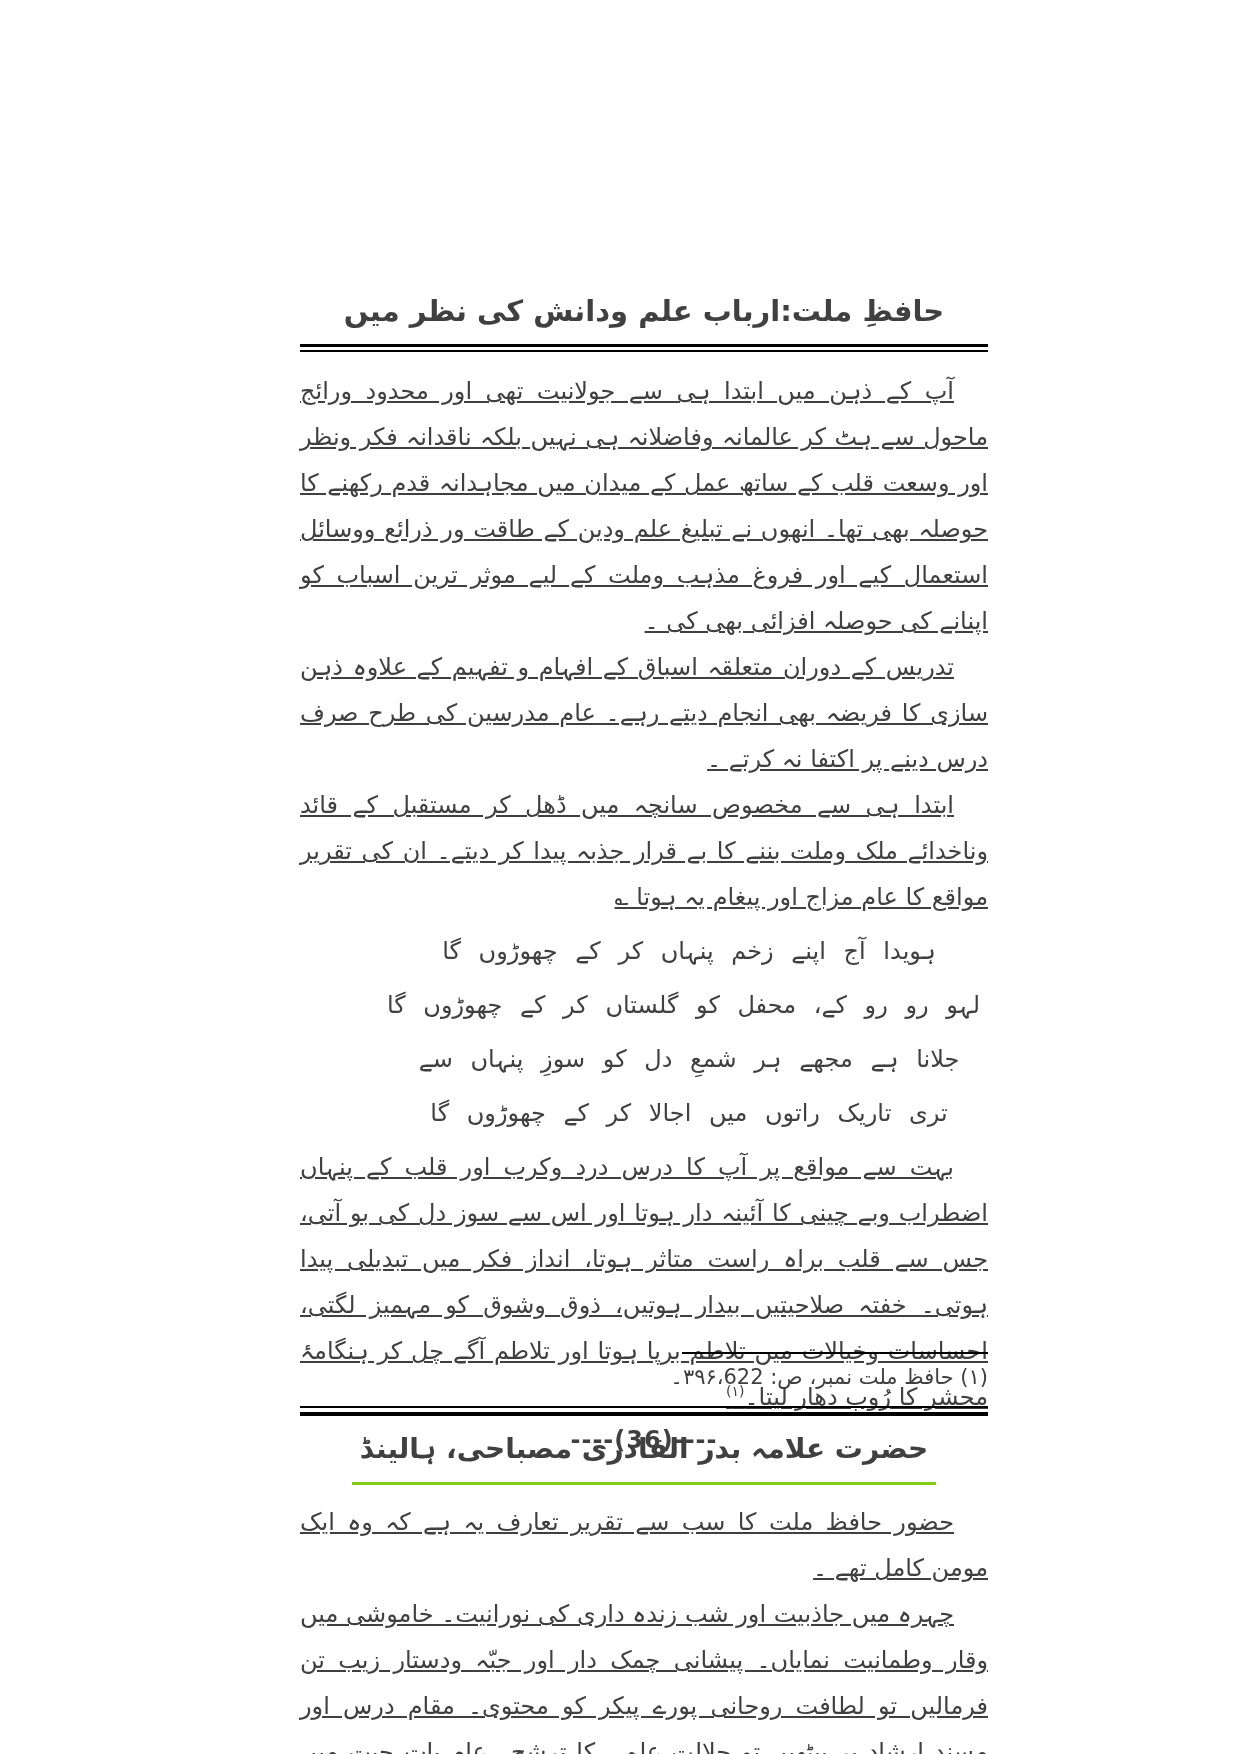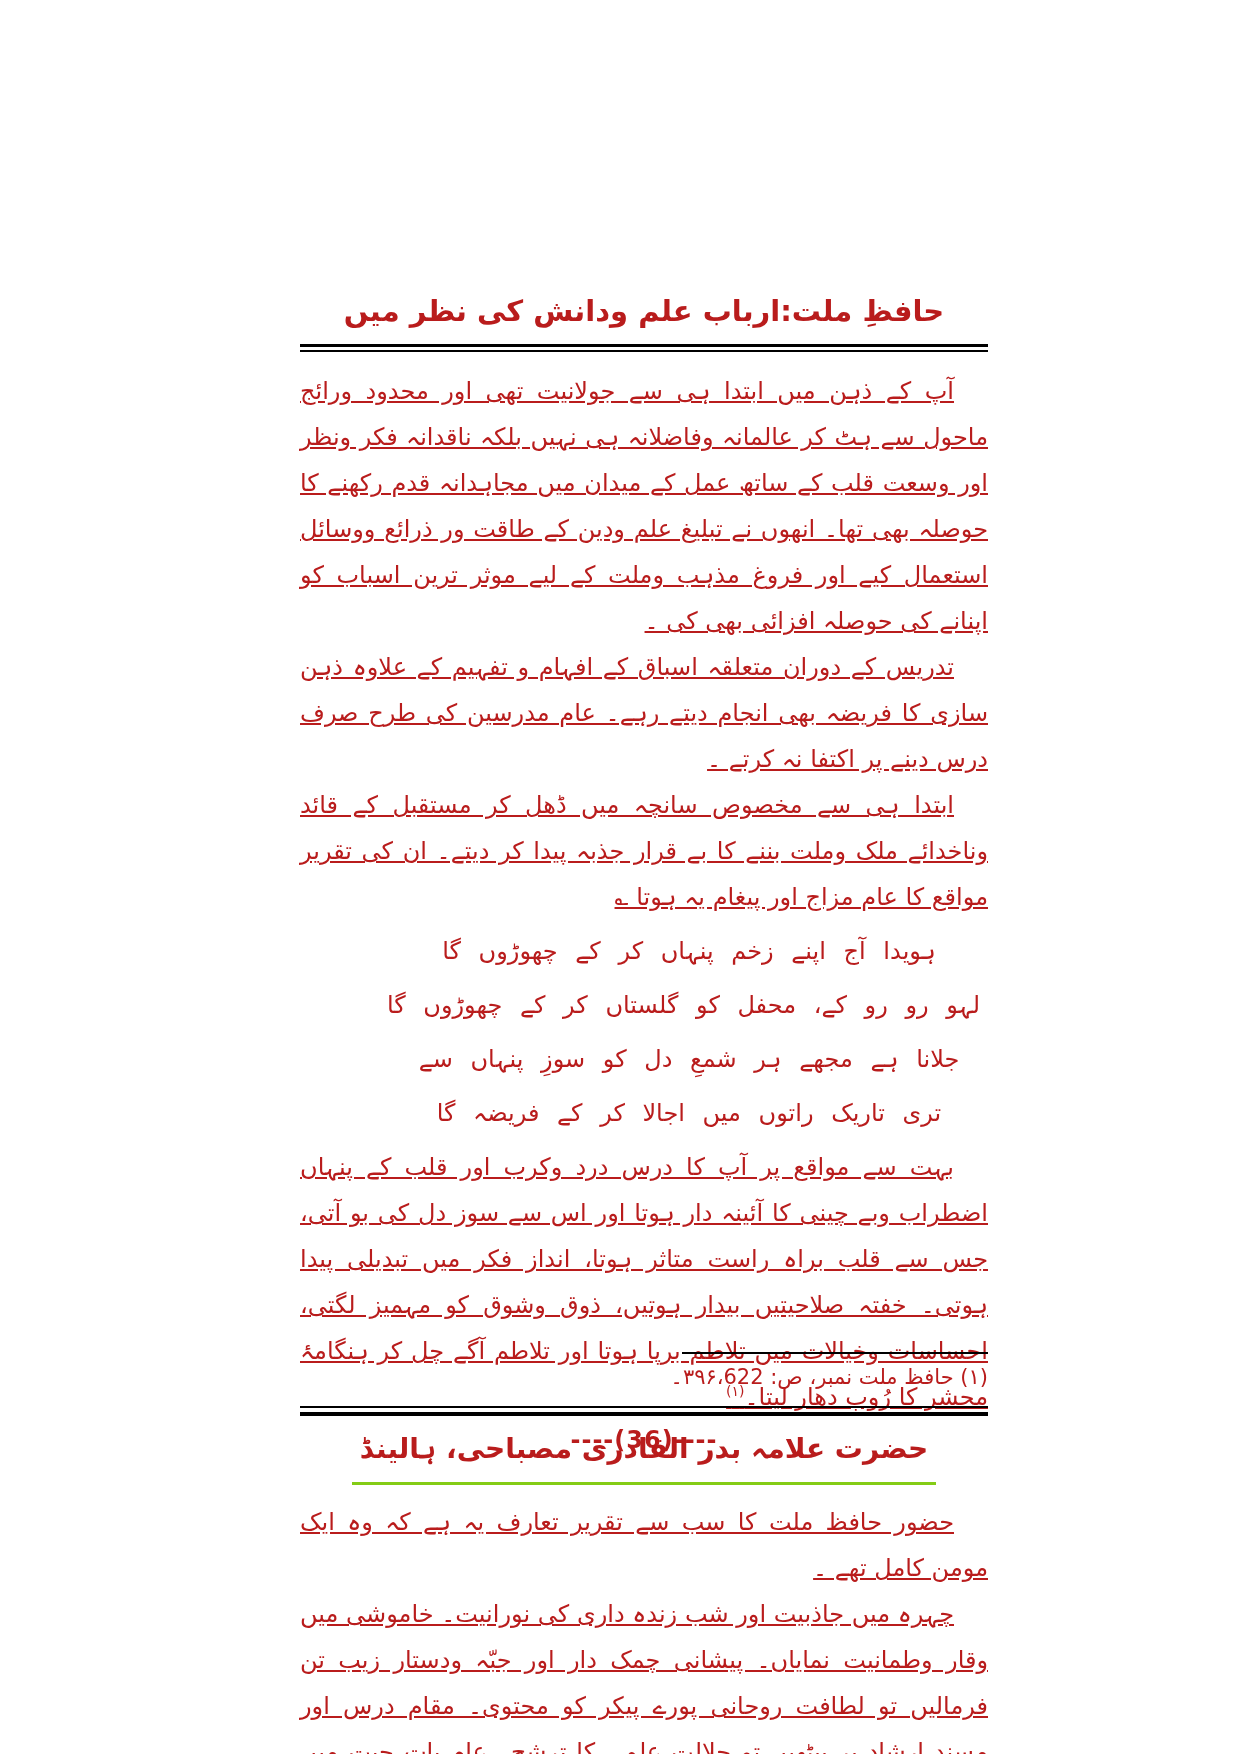--- a/index.html
+++ b/index.html
@@ -6,21 +6,21 @@
     margin: 0;
     padding: 0;
     background: #ffffff;
   }
   .page {
     position: relative;
     width: 1240px;
     height: 1754px;
     margin: 0 auto;
     background: #ffffff;
-    color: #b91c1c;
+    color: #404040;
     font-family: "DejaVu Sans", sans-serif;
     direction: rtl;
     overflow: hidden;
     border-radius: 16px;
   }
   .content {
     position: absolute;
     top: 288px;
     left: 300px;
     right: 252px;
@@ -125,21 +125,21 @@
     <p class="body-para">آپ کے ذہن میں ابتدا ہی سے جولانیت تھی اور محدود ورائج ماحول سے ہٹ کر عالمانہ وفاضلانہ ہی نہیں بلکہ ناقدانہ فکر ونظر اور وسعت قلب کے ساتھ عمل کے میدان میں مجاہدانہ قدم رکھنے کا حوصلہ بھی تھا۔ انھوں نے تبلیغ علم ودین کے طاقت ور ذرائع ووسائل استعمال کیے اور فروغ مذہب وملت کے لیے موثر ترین اسباب کو اپنانے کی حوصلہ افزائی بھی کی ۔</p>
 
     <p class="body-para">تدریس کے دوران متعلقہ اسباق کے افہام و تفہیم کے علاوہ ذہن سازی کا فریضہ بھی انجام دیتے رہے۔ عام مدرسین کی طرح صرف درس دینے پر اکتفا نہ کرتے ۔</p>
 
     <p class="body-para">ابتدا ہی سے مخصوص سانچہ میں ڈھل کر مستقبل کے قائد وناخدائے ملک وملت بننے کا بے قرار جذبہ پیدا کر دیتے۔ ان کی تقریر مواقع کا عام مزاج اور پیغام یہ ہوتا ؎</p>
 
     <div class="poem">
       <p class="poem-verse">ہویدا آج اپنے زخم پنہاں کر کے چھوڑوں گا</p>
       <p class="poem-verse">لہو رو رو کے، محفل کو گلستاں کر کے چھوڑوں گا</p>
       <p class="poem-verse">جلانا ہے مجھے ہر شمعِ دل کو سوزِ پنہاں سے</p>
-      <p class="poem-verse">تری تاریک راتوں میں اجالا کر کے فریضہ گا</p>
+      <p class="poem-verse">تری تاریک راتوں میں اجالا کر کے چھوڑوں گا</p>
     </div>
 
     <p class="body-para"><span>بہت سے مواقع پر آپ کا درس درد وکرب اور قلب کے پنہاں اضطراب وبے چینی کا آئینہ دار ہوتا اور اس سے سوز دل کی بو آتی، جس سے قلب براہ راست متاثر ہوتا، انداز فکر میں تبدیلی پیدا ہوتی۔ خفتہ صلاحیتیں بیدار ہوتیں، ذوق وشوق کو مہمیز لگتی، احساسات وخیالات میں تلاطم برپا ہوتا اور تلاطم آگے چل کر ہنگامۂ محشر کا رُوپ دھار لیتا۔</span><sup class="fn-sup">(۱)</sup></p>
 
     <div class="section-heading-wrap">
       <h2 class="section-heading">حضرت علامہ بدر القادری مصباحی، ہالینڈ</h2>
     </div>
 
     <p class="body-para">حضور حافظ ملت کا سب سے تقریر تعارف یہ ہے کہ وہ ایک مومن کامل تھے ۔</p>
 

